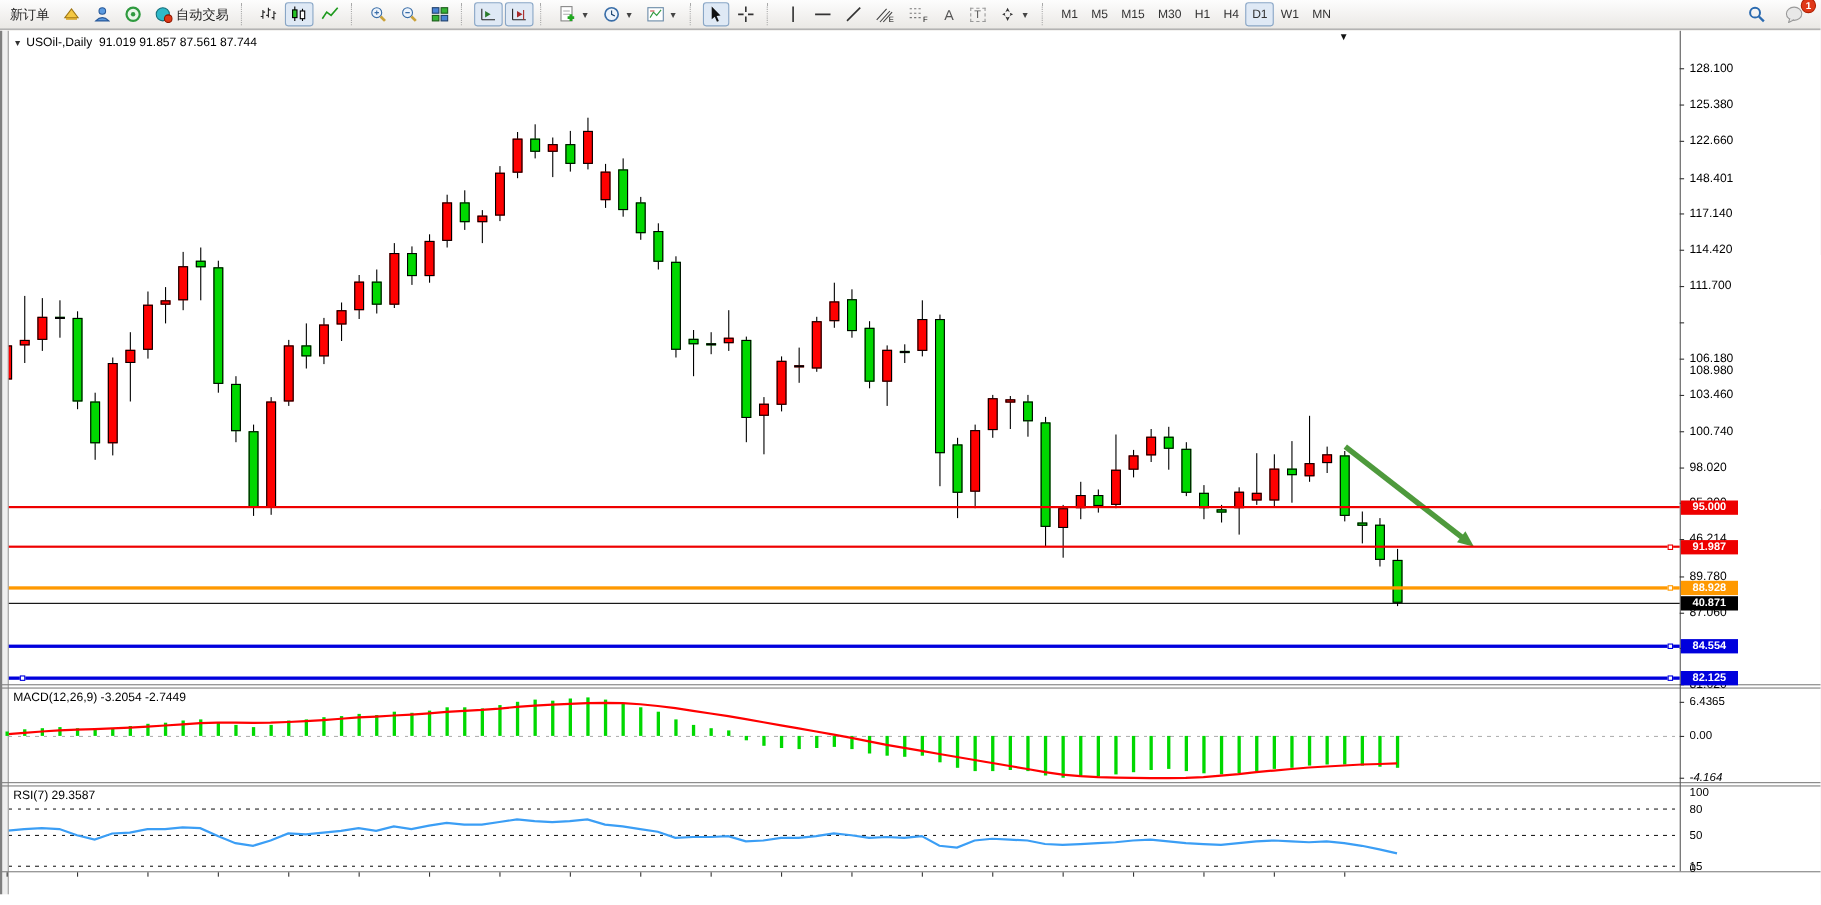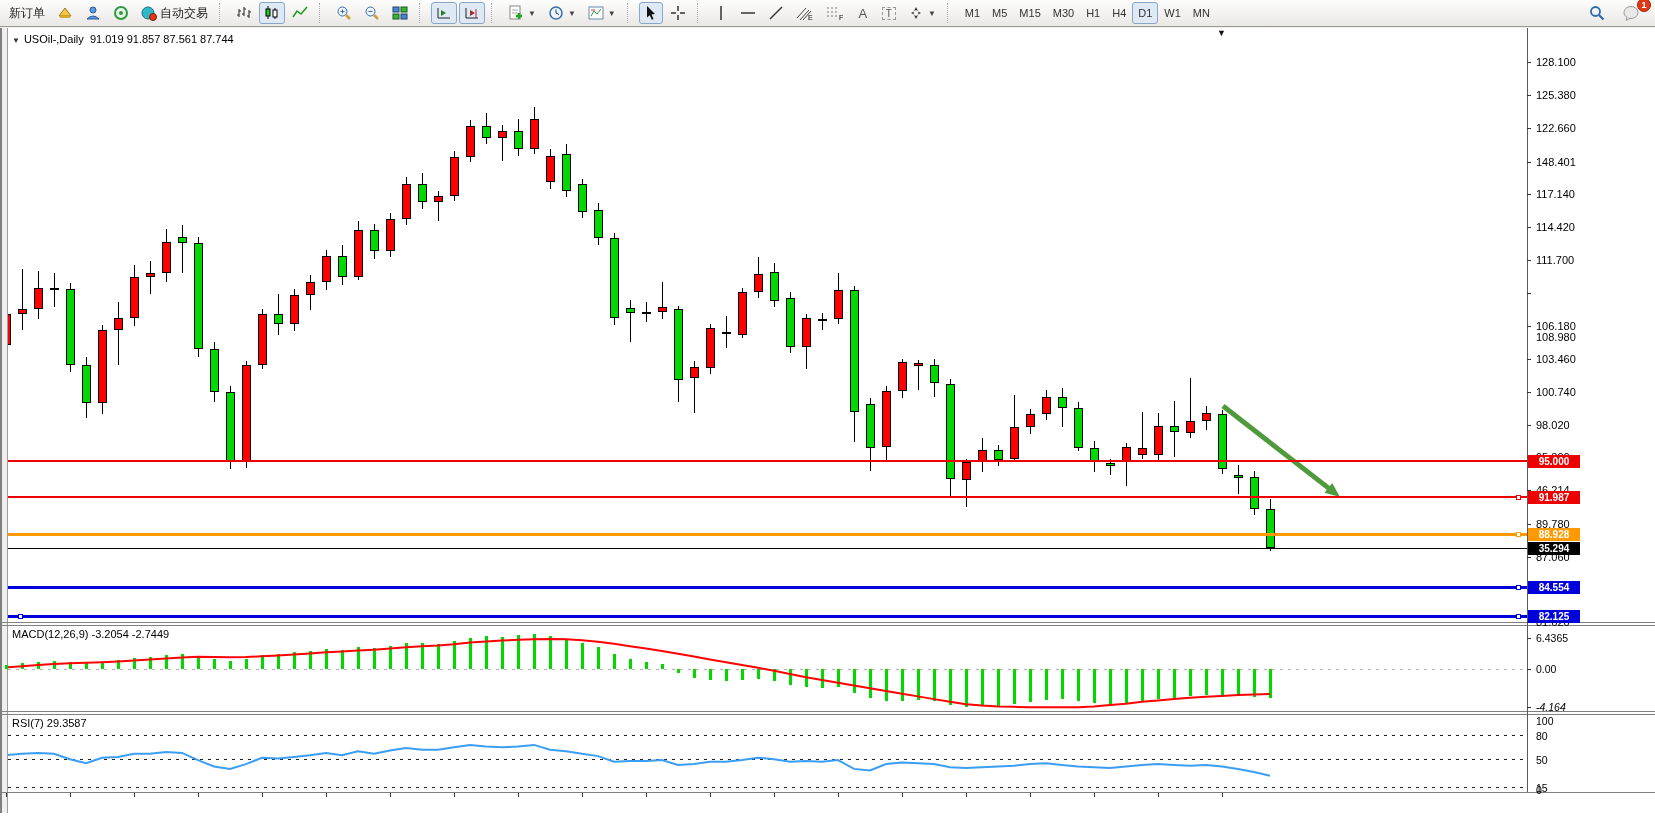--- a/index.html
+++ b/index.html
@@ -459,21 +459,21 @@
     <div class="ptick-label" style="top: 588.152px;">81.620</div>
     <div class="hline" style="left: 8px; top: 431.989px; width: 1519px; height: 2px; background: rgb(238, 0, 0);"></div>
     <div class="badge" style="top: 426.989px; background: rgb(238, 0, 0);">95.000</div>
     <div class="hline" style="left: 8px; top: 468.281px; width: 1519px; height: 2px; background: rgb(238, 0, 0);"></div>
     <div class="handle" style="left: 1516px; top: 467.281px; border: 1px solid rgb(238, 0, 0);"></div>
     <div class="badge" style="top: 463.281px; background: rgb(238, 0, 0);">91.987</div>
     <div class="hline" style="left: 8px; top: 505.127px; width: 1519px; height: 3px; background: rgb(255, 153, 0);"></div>
     <div class="handle" style="left: 1516px; top: 504.127px; border: 1px solid rgb(255, 153, 0);"></div>
     <div class="badge" style="top: 500.127px; background: rgb(255, 153, 0);">88.928</div>
     <div class="hline" style="left: 8px; top: 520.388px; width: 1519px; height: 1px; background: rgb(0, 0, 0);"></div>
-    <div class="badge" style="top: 514.388px; background: rgb(0, 0, 0);">35.294</div>
+    <div class="badge" style="top: 514.388px; background: rgb(0, 0, 0);">40.871</div>
     <div class="hline" style="left: 8px; top: 557.812px; width: 1519px; height: 3px; background: rgb(0, 0, 221);"></div>
     <div class="handle" style="left: 1516px; top: 556.812px; border: 1px solid rgb(0, 0, 221);"></div>
     <div class="badge" style="top: 552.812px; background: rgb(0, 0, 221);">84.554</div>
     <div class="hline" style="left: 8px; top: 587.069px; width: 1519px; height: 3px; background: rgb(0, 0, 221);"></div>
     <div class="handle" style="left: 1516px; top: 586.069px; border: 1px solid rgb(0, 0, 221);"></div>
     <div class="handle" style="left: 18px; top: 586.069px; border: 1px solid rgb(0, 0, 221);"></div>
     <div class="badge" style="top: 582.069px; background: rgb(0, 0, 221);">82.125</div>
     <div class="dashline" style="left: 8px; top: 641px; width: 1519px; opacity: 0.35;"></div>
     <div class="macd-bar" style="left: 5px; top: 637.001px; height: 3.99886px; background: rgb(0, 216, 0);"></div>
     <div class="macd-bar" style="left: 21px; top: 635.402px; height: 5.59841px; background: rgb(0, 216, 0);"></div>

